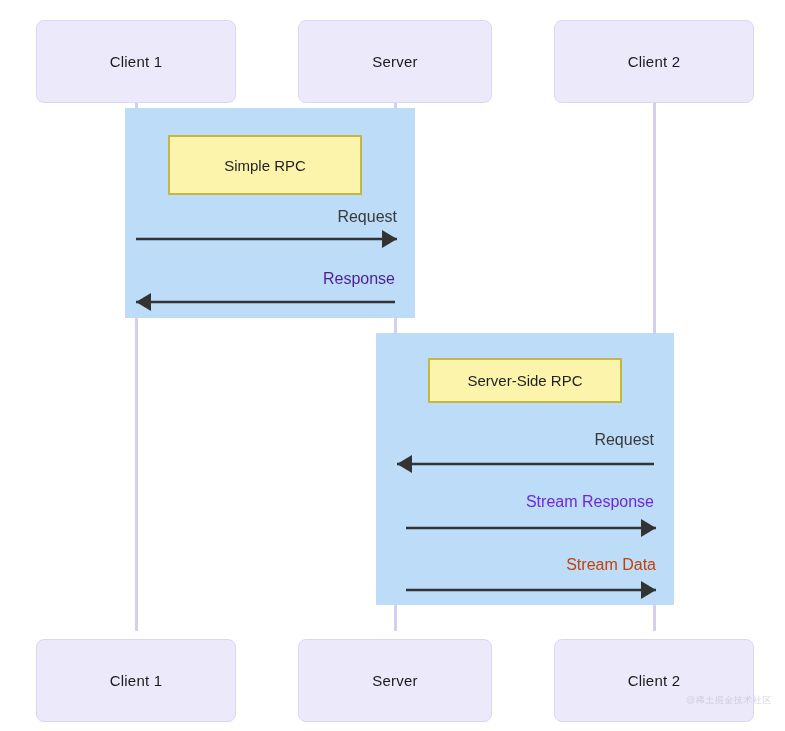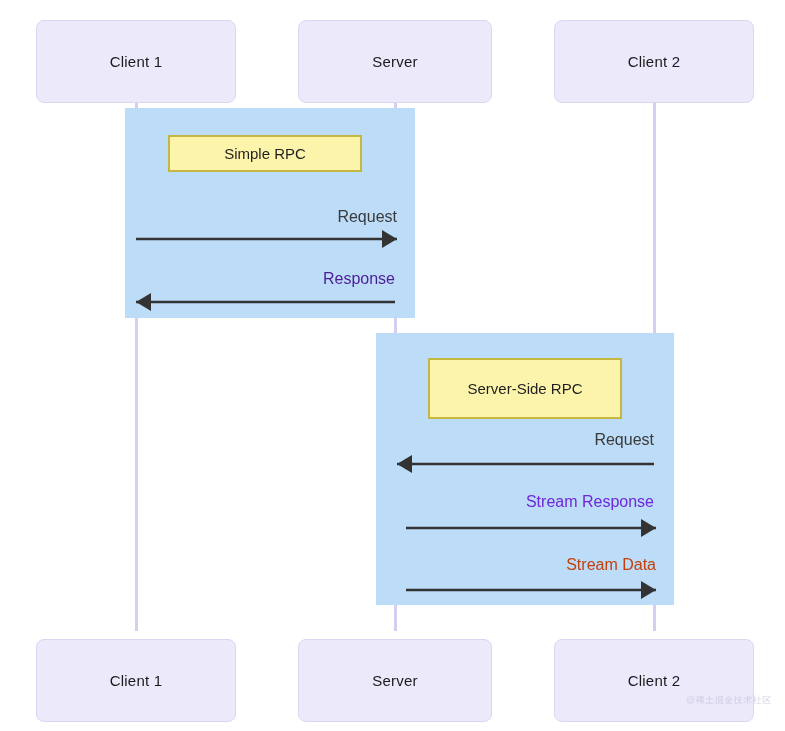--- a/index.html
+++ b/index.html
@@ -101,24 +101,24 @@
       </div>
       <div class="participant-box" style="left: 298px; top: 12px; width: 194px; height: 83px; background: rgb(236, 233, 251); border-color: rgb(221, 214, 243);">
         <span class="participant-label">Server</span>
       </div>
       <div class="participant-box" style="left: 554px; top: 12px; width: 200px; height: 83px; background: rgb(236, 233, 251); border-color: rgb(221, 214, 243);">
         <span class="participant-label">Client 2</span>
       </div>
     </div>
 
   <div id="note-layer">
-      <div class="note-box" style="left: 168px; top: 135px; width: 194px; height: 37px; background: rgb(252, 244, 171); border-color: rgb(196, 184, 67);">
+      <div class="note-box" style="left: 168px; top: 135px; width: 194px; height: 60px; background: rgb(252, 244, 171); border-color: rgb(196, 184, 67);">
         <span class="note-label">Simple RPC</span>
       </div>
-      <div class="note-box" style="left: 428px; top: 358px; width: 194px; height: 61px; background: rgb(252, 244, 171); border-color: rgb(196, 184, 67);">
+      <div class="note-box" style="left: 428px; top: 358px; width: 194px; height: 45px; background: rgb(252, 244, 171); border-color: rgb(196, 184, 67);">
         <span class="note-label">Server-Side RPC</span>
       </div>
     </div>
 
   <div id="message-layer">
       <div class="msg-label" style="left: 136px; top: 208px; width: 261px; color: rgb(58, 58, 58);">Request</div>
       <svg class="msg-arrow" width="289" height="20" style="left: 122px; top: 229px;">
         <line y1="10" y2="10" stroke="#333333" stroke-width="2.4" x1="14" x2="275"></line>
         <polygon fill="#333333" points="275,10 260,1 260,19"></polygon>
       </svg>

